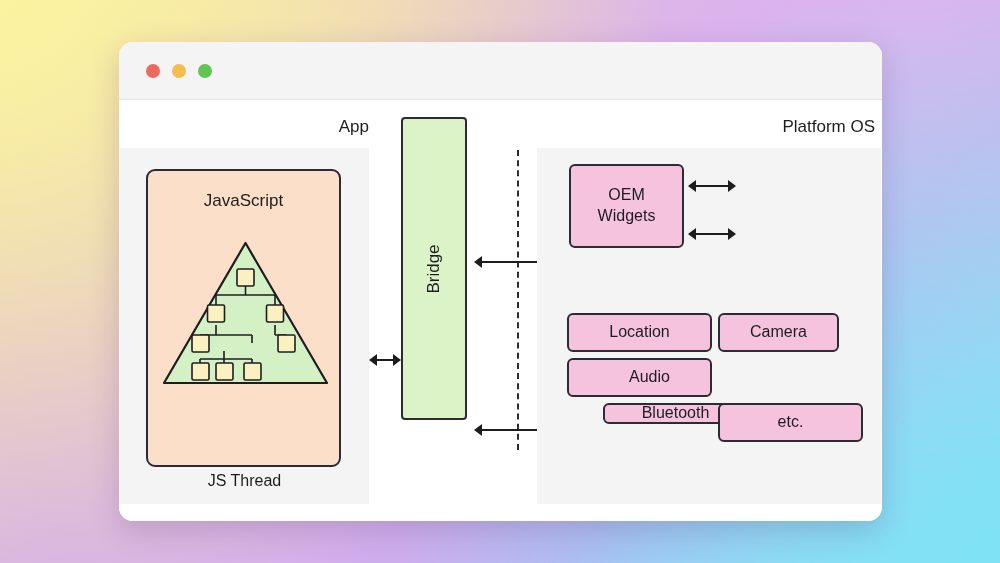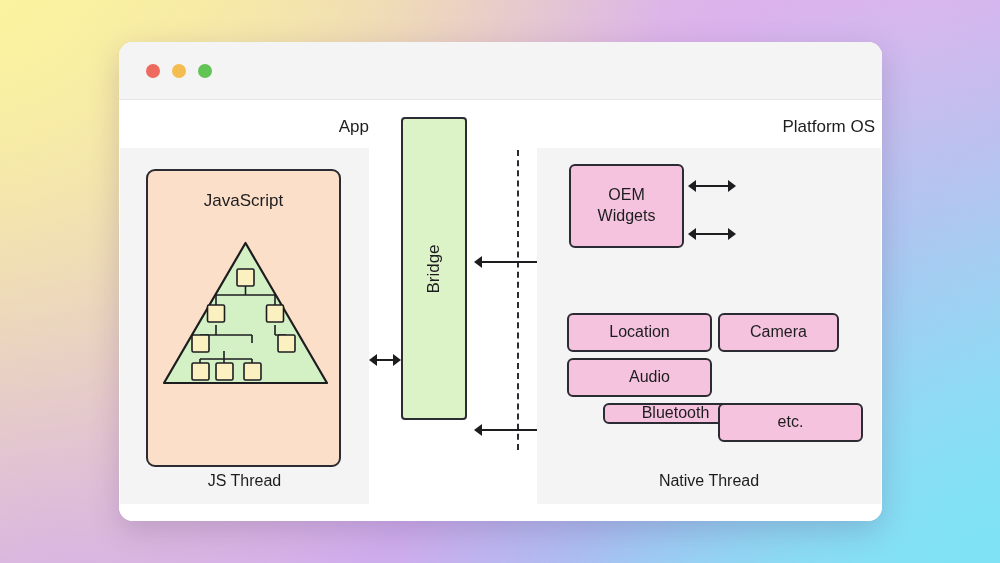--- a/index.html
+++ b/index.html
@@ -286,17 +286,16 @@
         <span>Audio</span>
       </div>
 
       <div class="pbox" style="left:30px; top:255px; width:145px; height:21px;margin-left:36px;">
         <span>Bluetooth</span>
       </div>
       <div class="pbox" style="left:181px; top:255px; width:145px; height:39px;">
         <span>etc.</span>
       </div>
 
-      <div class="panel-footer">Native Thread</div>
     </div>
 
   </div>
 </div>
 
 </body></html>

